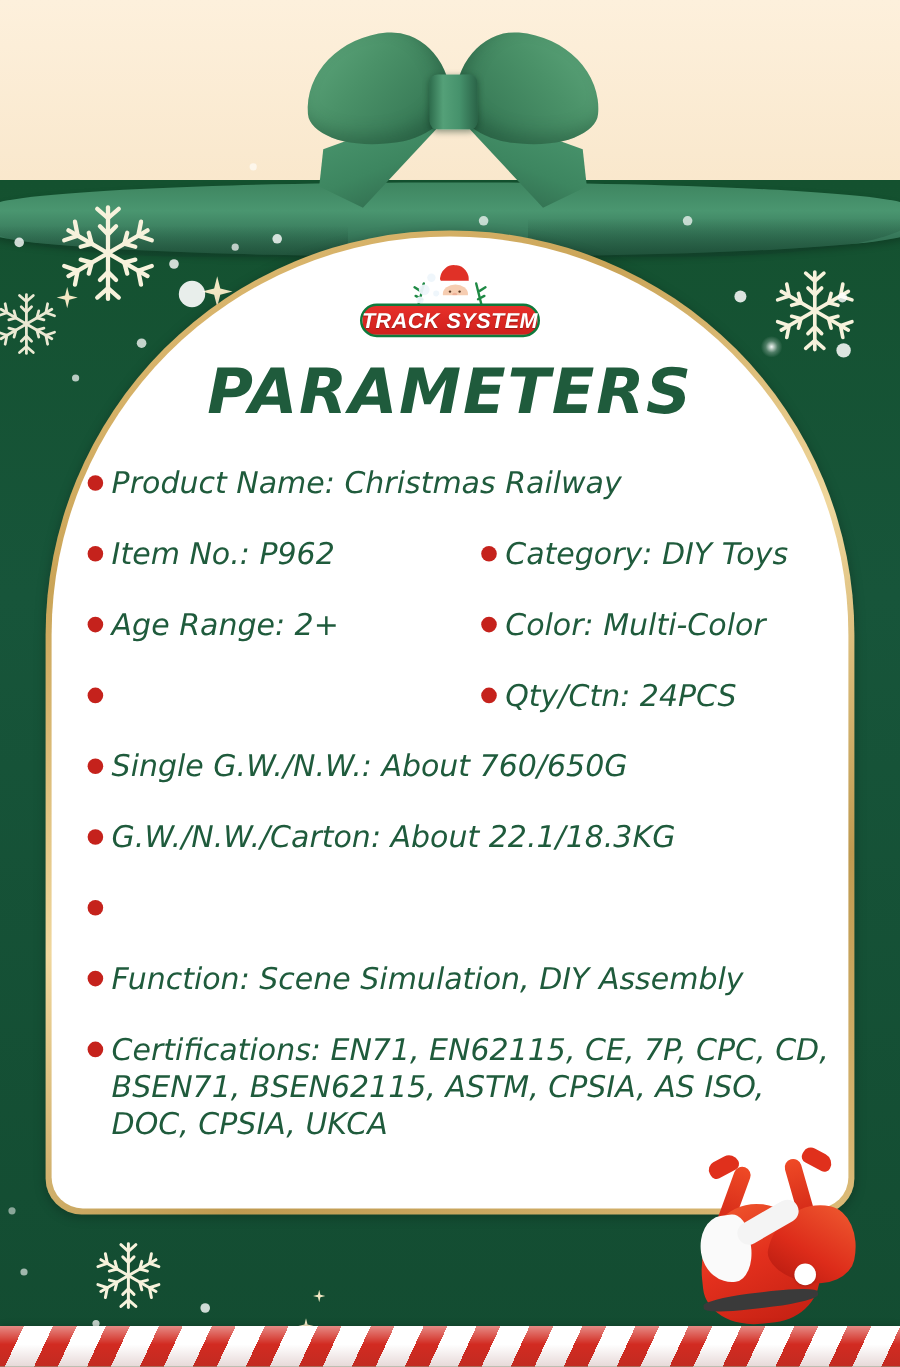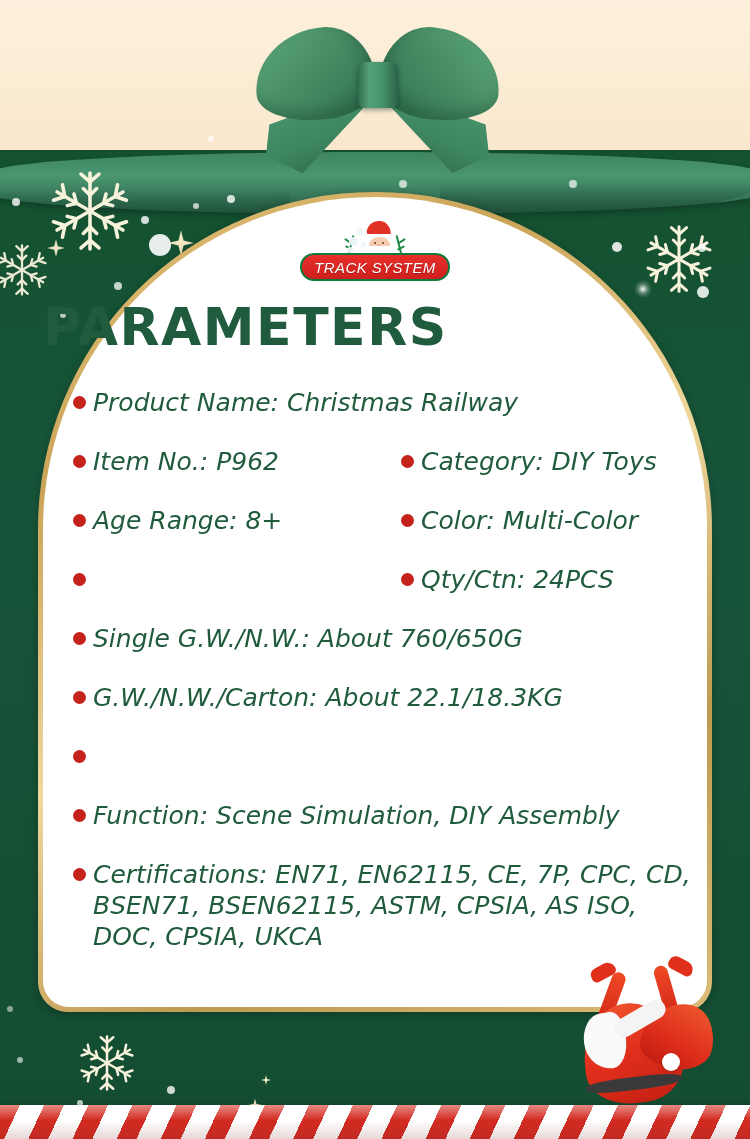--- a/index.html
+++ b/index.html
@@ -92,27 +92,27 @@
   .snow-pebble{position:absolute;background:#eef5fb;border-radius:50%;opacity:.95;}
   .logo-leafL{position:absolute;left:2px;top:16px;width:16px;height:20px;}
   .logo-leafR{position:absolute;right:2px;top:16px;width:16px;height:20px;}
   .leaf-stem{position:absolute;background:#1f8a45;border-radius:2px;}
   .logo-banner{position:absolute;left:0;bottom:0;width:150px;height:28px;
     background:linear-gradient(180deg,#e7302a 0%,#cf1f1c 100%);
     border:2px solid #0e7a3c;
     border-radius:14px / 14px;
     box-sizing:border-box;
     display:flex;align-items:center;justify-content:center;}
-  .logo-banner-text{color:#fff;font-style:italic;font-weight:normal;font-size:15px;
+  .logo-banner-text{color:#fff;font-style:italic;font-weight:bold;font-size:18px;
     letter-spacing:.4px;text-shadow:0 1px 1px rgba(0,0,0,.3);white-space:nowrap;}
 
   
-  .title{position:absolute;left:0;right:0;top:100px;
+  .title{position:absolute;left:0;right:0;top:100px;text-align:center;
     font-size:52px;font-weight:bold;color:#1f5b3c;letter-spacing:1.5px;
-    font-family:"DejaVu Sans","Liberation Sans",sans-serif;}
+    font-family:"DejaVu Sans","Liberation Sans",sans-serif;font-style:italic;}
 
   
   .rows{position:absolute;left:0;top:190px;right:0;}
   .row{position:relative;height:59px;}
   .row.tall{height:auto;}
   .item{position:absolute;display:flex;align-items:flex-start;}
   .item.col-left{left:30px;}
   .item.col-right{left:358px;}
   .item.full{left:30px;right:16px;}
   .bullet{flex:0 0 auto;width:13px;height:13px;border-radius:50%;
@@ -310,21 +310,21 @@
                 <span class="txt">Item No.: P962</span>
               </div>
               <div class="item col-right">
                 <span class="bullet"></span>
                 <span class="txt">Category: DIY Toys</span>
               </div>
             </div>
             <div class="row">
               <div class="item col-left">
                 <span class="bullet"></span>
-                <span class="txt">Age Range: 8+</span>
+                <span class="txt">Age Range: 2+</span>
               </div>
               <div class="item col-right">
                 <span class="bullet"></span>
                 <span class="txt">Color: Multi-Color</span>
               </div>
             </div>
             <div class="row">
               <div class="item col-left">
                 <span class="bullet"></span>
               </div>

